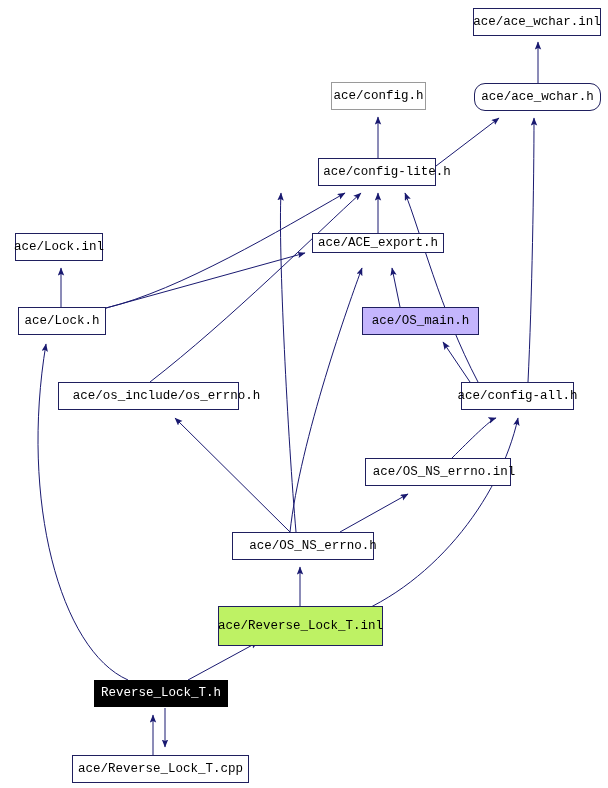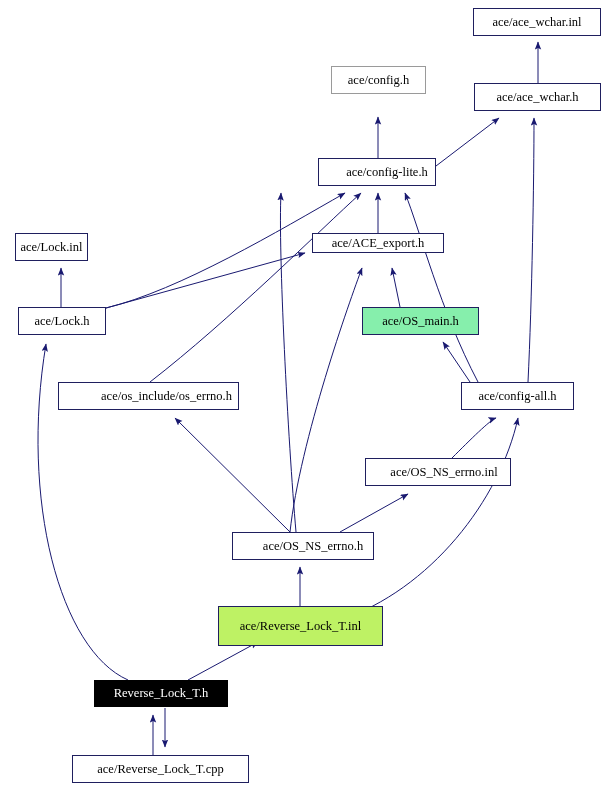--- a/index.html
+++ b/index.html
@@ -5,21 +5,21 @@
   html, body {
     margin: 0;
     padding: 0;
     background: #ffffff;
   }
   #graph-canvas {
     position: relative;
     width: 608px;
     height: 788px;
     background: #ffffff;
-    font-family: Liberation Serif, serif;
+    font-family: Liberation Mono, monospace;
     overflow: hidden;
     text-align: center;
   }
   #edge-layer {
     position: absolute;
     left: 0;
     top: 0;
     width: 608px;
     height: 788px;
   }
@@ -86,39 +86,39 @@
         <path d="M 188,680 L 258,642" fill="none" stroke="#191970" stroke-width="1" marker-end="url(#arrowhead)"></path>
         <path d="M 153,755 L 153,715" fill="none" stroke="#191970" stroke-width="1" marker-end="url(#arrowhead)"></path>
         <path d="M 165,708 L 165,747" fill="none" stroke="#191970" stroke-width="1" marker-end="url(#arrowhead)"></path>
       </g>
   </svg>
 
   <div id="nodes-group">
       <div class="graph-node" style="left: 473px; top: 8px; width: 128px; height: 28px; border-color: rgb(31, 31, 94); background: rgb(255, 255, 255); color: rgb(0, 0, 0);">
         <span class="node-label">ace/ace_wchar.inl</span>
       </div>
-      <div class="graph-node dim" style="left: 331px; top: 66px; width: 95px; height: 28px; border-color: rgb(154, 154, 154); background: rgb(255, 255, 255); color: rgb(0, 0, 0);">
+      <div class="graph-node dim" style="left: 331px; top: 82px; width: 95px; height: 28px; border-color: rgb(154, 154, 154); background: rgb(255, 255, 255); color: rgb(0, 0, 0);">
         <span class="node-label">ace/config.h</span>
       </div>
-      <div class="graph-node" style="left: 474px; top: 83px; width: 127px; height: 28px; border-color: rgb(31, 31, 94); background: rgb(255, 255, 255); color: rgb(0, 0, 0);">
+      <div class="graph-node" style="left: 474px; top: 83px; width: 127px; height: 28px; border-color: rgb(31, 31, 94); background: rgb(255, 255, 255); color: rgb(0, 0, 0); border-radius: 11px;">
         <span class="node-label">ace/ace_wchar.h</span>
       </div>
       <div class="graph-node" style="left: 318px; top: 158px; width: 118px; height: 28px; border-color: rgb(31, 31, 94); background: rgb(255, 255, 255); color: rgb(0, 0, 0); padding-left: 20px;">
         <span class="node-label">ace/config-lite.h</span>
       </div>
-      <div class="graph-node" style="left: 15px; top: 233px; width: 73px; height: 28px; border-color: rgb(31, 31, 94); background: rgb(255, 255, 255); color: rgb(0, 0, 0);">
+      <div class="graph-node" style="left: 15px; top: 233px; width: 88px; height: 28px; border-color: rgb(31, 31, 94); background: rgb(255, 255, 255); color: rgb(0, 0, 0);">
         <span class="node-label">ace/Lock.inl</span>
       </div>
       <div class="graph-node" style="left: 312px; top: 233px; width: 132px; height: 20px; border-color: rgb(31, 31, 94); background: rgb(255, 255, 255); color: rgb(0, 0, 0);">
         <span class="node-label">ace/ACE_export.h</span>
       </div>
       <div class="graph-node" style="left: 18px; top: 307px; width: 88px; height: 28px; border-color: rgb(31, 31, 94); background: rgb(255, 255, 255); color: rgb(0, 0, 0);">
         <span class="node-label">ace/Lock.h</span>
       </div>
-      <div class="graph-node" style="left: 362px; top: 307px; width: 117px; height: 28px; border-color: rgb(31, 31, 94); background: #86efac; color: rgb(0, 0, 0);">
+      <div class="graph-node" style="left: 362px; top: 307px; width: 117px; height: 28px; border-color: rgb(31, 31, 94); background: #c4b5fd; color: rgb(0, 0, 0);">
         <span class="node-label">ace/OS_main.h</span>
       </div>
       <div class="graph-node" style="left: 58px; top: 382px; width: 181px; height: 28px; border-color: rgb(31, 31, 94); background: rgb(255, 255, 255); color: rgb(0, 0, 0); padding-left: 36px;">
         <span class="node-label">ace/os_include/os_errno.h</span>
       </div>
       <div class="graph-node" style="left: 461px; top: 382px; width: 113px; height: 28px; border-color: rgb(31, 31, 94); background: rgb(255, 255, 255); color: rgb(0, 0, 0);">
         <span class="node-label">ace/config-all.h</span>
       </div>
       <div class="graph-node" style="left: 365px; top: 458px; width: 146px; height: 28px; border-color: rgb(31, 31, 94); background: rgb(255, 255, 255); color: rgb(0, 0, 0); padding-left: 12px;">
         <span class="node-label">ace/OS_NS_errno.inl</span>

